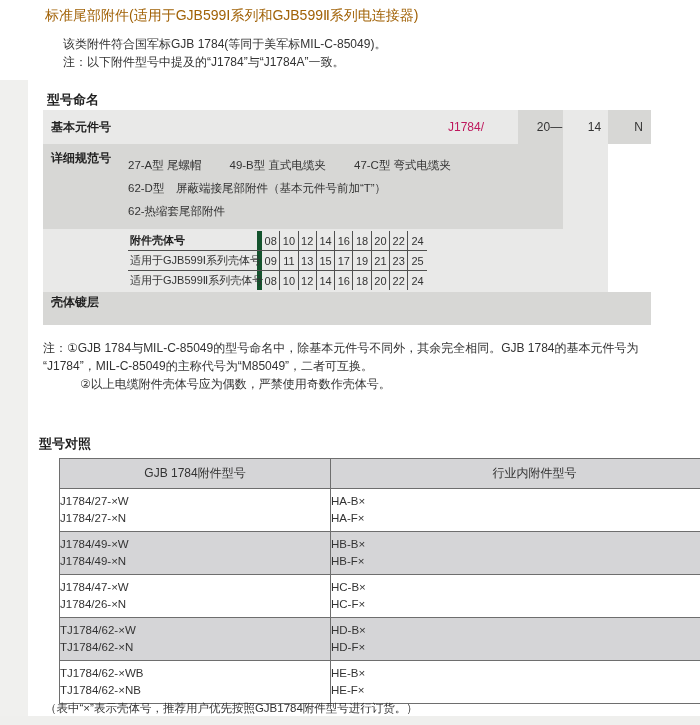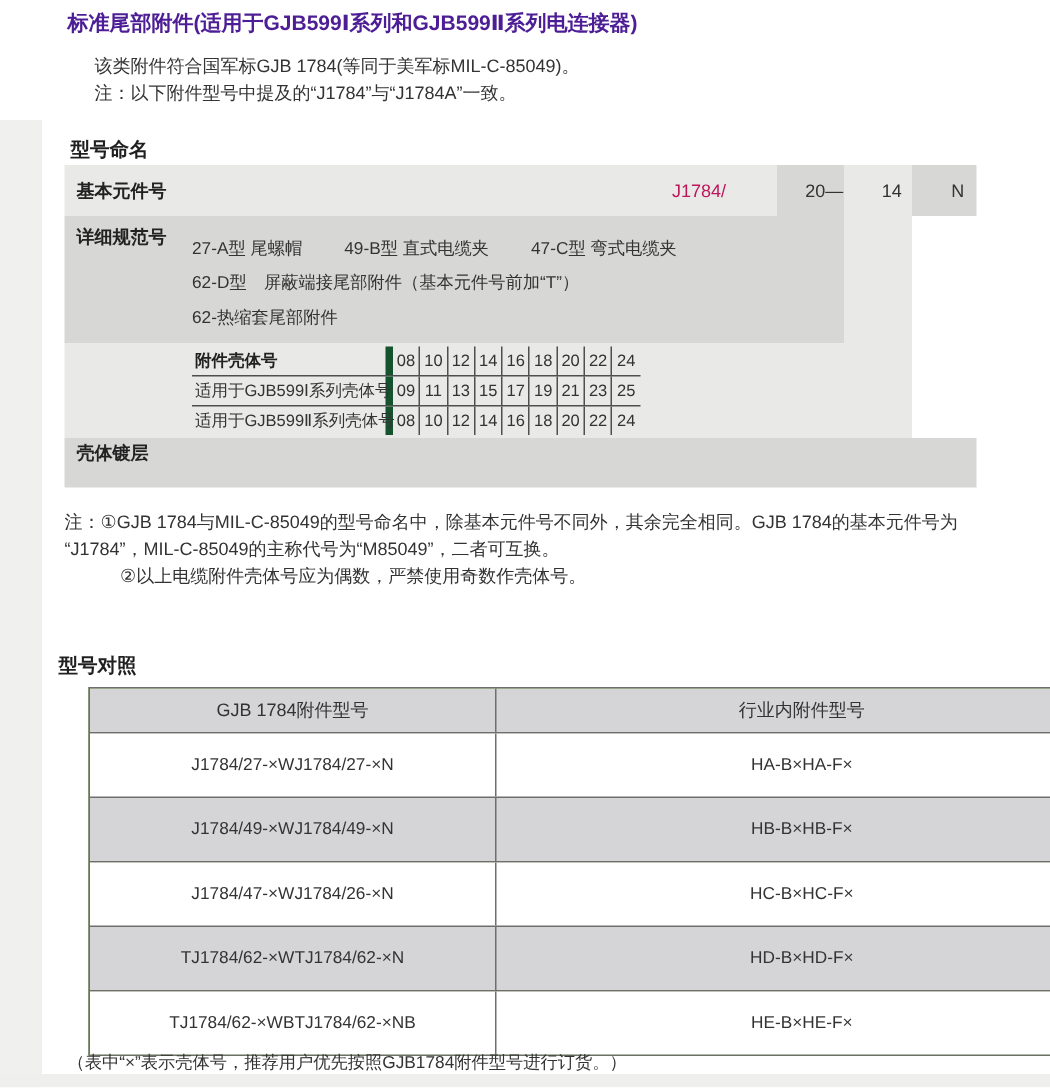--- a/index.html
+++ b/index.html
@@ -6,21 +6,21 @@
   .page {
     position:relative; width:700px; height:725px; background:#ffffff;
     font-family:"Liberation Sans","DejaVu Sans",sans-serif; color:#2e2e2e;
     overflow:hidden;
   }
   .abs { position:absolute; }
   
   .edge-left  { left:0; top:80px; width:28px; height:645px; background:#f0f0ee; }
   .edge-bottom{ left:0; top:716px; width:700px; height:9px; background:#efefed; }
 
-  .doc-title { left:45px; top:7px; font-size:14px; font-weight:bold; color:#4c1d95; white-space:nowrap; }
+  .doc-title { left:45px; top:7px; font-size:14px; font-weight:normal; color:#a16207; white-space:nowrap; }
   .intro { left:63px; font-size:12px; color:#333; white-space:nowrap; }
   .i1 { top:36px; } .i2 { top:54px; }
   .sec-heading { font-size:13px; font-weight:bold; color:#1f1f1f; white-space:nowrap; }
   .h-naming { left:47px; top:91px; }
   .h-compare { left:39px; top:435px; }
 
   
   .blk { position:absolute; box-sizing:border-box;padding-left:18px; }
   .blk-basic   { left:43px;  top:110px; width:475px; height:34px; background:#e9e9e8; }
   .cell-27     { left:518px; top:110px; width:45px;  height:119px; background:#d7d7d5; }
@@ -59,21 +59,21 @@
   
   .cmp-table { position:absolute; left:59px; top:458px; width:680px; box-sizing:border-box;
                border:1px solid #6e6e6e; background:#4d7c0f; }
   .cmp-header { display:flex; height:29px; background:#d5d5d7; border-bottom:1px solid #6e6e6e; }
   .cmp-c1 { width:271px; box-sizing:border-box; border-right:1px solid #6e6e6e; }
   .cmp-c2 { flex:1; }
   .cmp-head-cell { display:flex; align-items:center; justify-content:center; font-size:12px; color:#333; }
   .cmp-row { display:flex; height:42px; border-bottom:1px solid #6e6e6e; background:#fff; }
   .cmp-row:last-child { border-bottom:none; }
   .cmp-row.shaded { background:#d5d5d7; }
-  .cmp-cell { display:flex; align-items:center; justify-content:center;
+  .cmp-cell { display:flex; flex-direction:column; align-items:flex-start; justify-content:center;
               font-size:11.5px; color:#333; }
   .cmp-cell .ln { line-height:17px; white-space:nowrap; }
 
   .footnote { left:45px; top:701px; font-size:11.5px; color:#333; white-space:nowrap; }
 </style>
 </head>
 <body>
 
 <div class="page">
 

